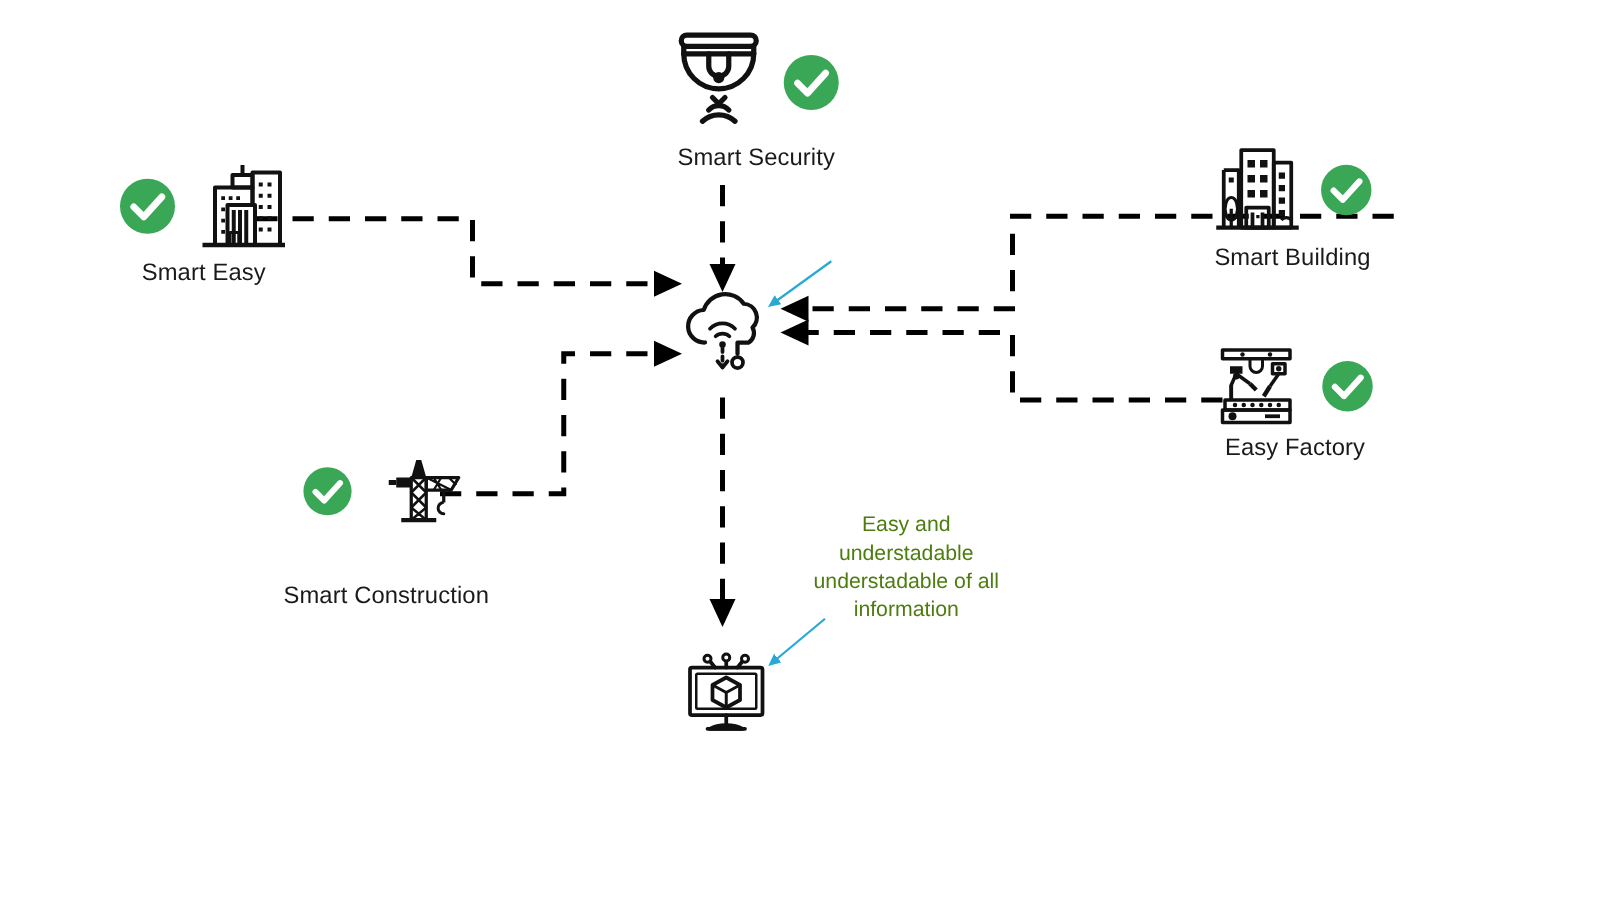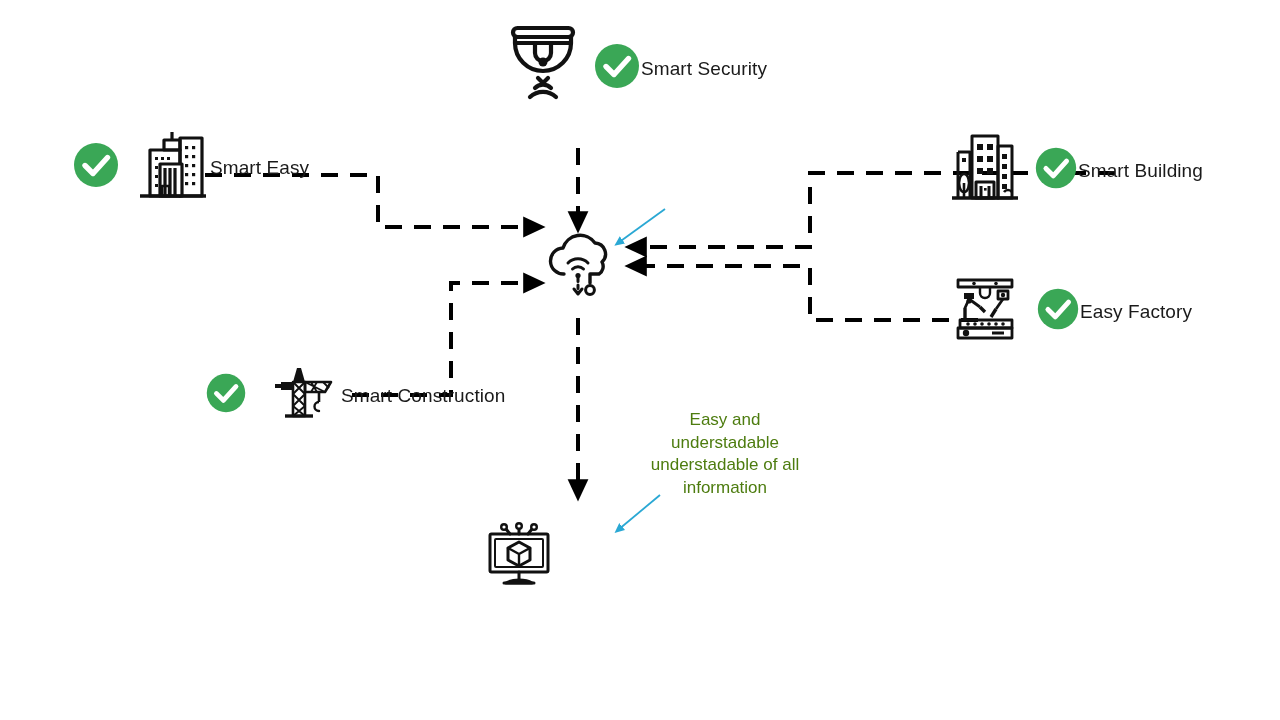--- a/index.html
+++ b/index.html
@@ -17,21 +17,21 @@
   }
   #canvas {
     position: absolute;
     left: 0; top: 0;
     width: 1280px;
     height: 720px;
   }
   .node {
     position: absolute;
     display: flex;
-    flex-direction: row;
+    flex-direction: column;
     align-items: center;
     text-align: center;
   }
   .node-row {
     display: flex;
     align-items: center;
     justify-content: center;
   }
   .node-label {
     margin-top: 6px;
@@ -172,21 +172,21 @@
             <rect x="58" y="45" width="3.2" height="3.2"></rect>
             <rect x="51" y="54" width="3.2" height="3.2"></rect>
             <rect x="58" y="54" width="3.2" height="3.2"></rect>
           </g>
         </svg>
       </span>
     </div>
     <div class="node-label">Smart Easy</div>
   </div>
 
-  <div class="node" style="left:205px; top:362px; width:208px;">
+  <div class="node" style="left:205px; top:362px; width:208px;gap:36px;">
     <div class="node-row">
       <span class="check" style="margin-right:20px;">
         <svg width="42" height="42" viewBox="0 0 48 48">
           <circle cx="24" cy="24" r="22" fill="#3aa756"></circle>
           <path d="M13 24.5 L21 32.5 L35.5 16.5" fill="none" stroke="#ffffff" stroke-width="5.4" stroke-linecap="round" stroke-linejoin="round"></path>
         </svg>
       </span>
       <span class="icon-box">
         <svg width="74" height="62" viewBox="0 0 74 62">
           <g stroke="#111111" fill="none" stroke-width="2.6" stroke-linejoin="round">
@@ -200,21 +200,21 @@
             <path d="M52 30 v10"></path>
             <path d="M52 40 a4.5 4.5 0 1 0 0 9 a4.5 4.5 0 0 1 0 -9" stroke-width="2.4"></path>
             <path d="M18 54 h28" stroke-width="3.4"></path>
           </g>
         </svg>
       </span>
     </div>
     <div class="node-label">Smart Construction</div>
   </div>
 
-  <div class="node" style="left:948px; top:130px; width:172px;">
+  <div class="node" style="left:948px; top:114px; width:172px;">
     <div class="node-row">
       <span class="icon-box">
         <svg width="72" height="76" viewBox="0 0 72 76">
           <g stroke="#111111" fill="none" stroke-width="3" stroke-linejoin="round">
             <rect x="24" y="6" width="26" height="62"></rect>
             <rect x="50" y="16" width="14" height="52"></rect>
             <path d="M10 22 h12 v46"></path>
             <path d="M10 22 v46"></path>
             <path d="M4 68 h66" stroke-width="3.4"></path>
             <path d="M28 52 h18 v16 h-18 z"></path>

